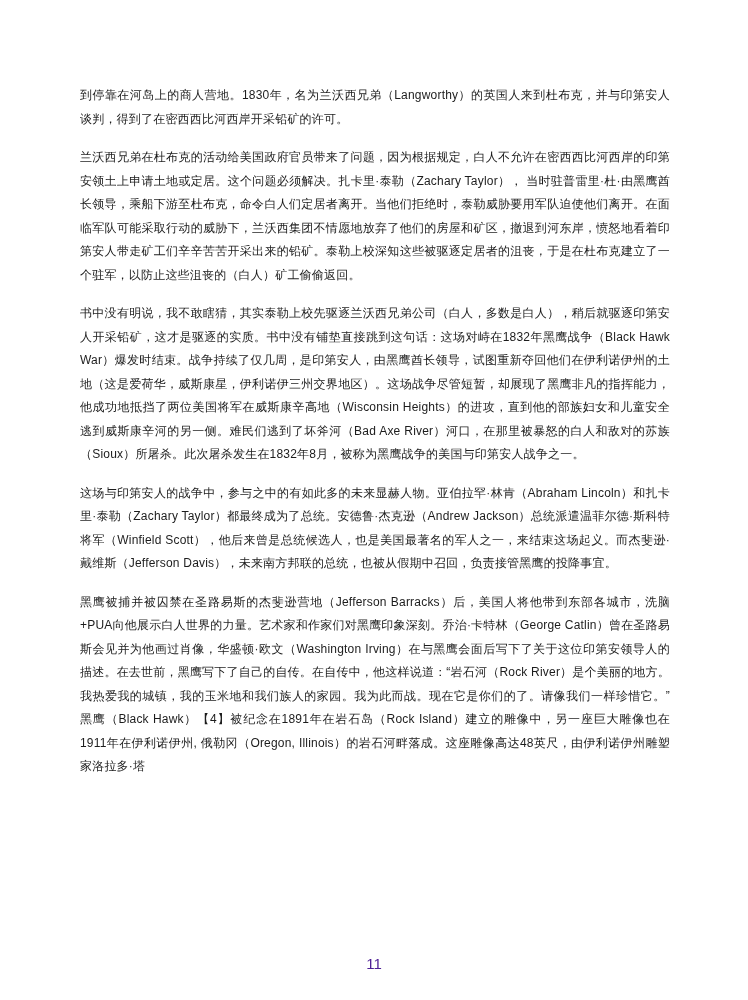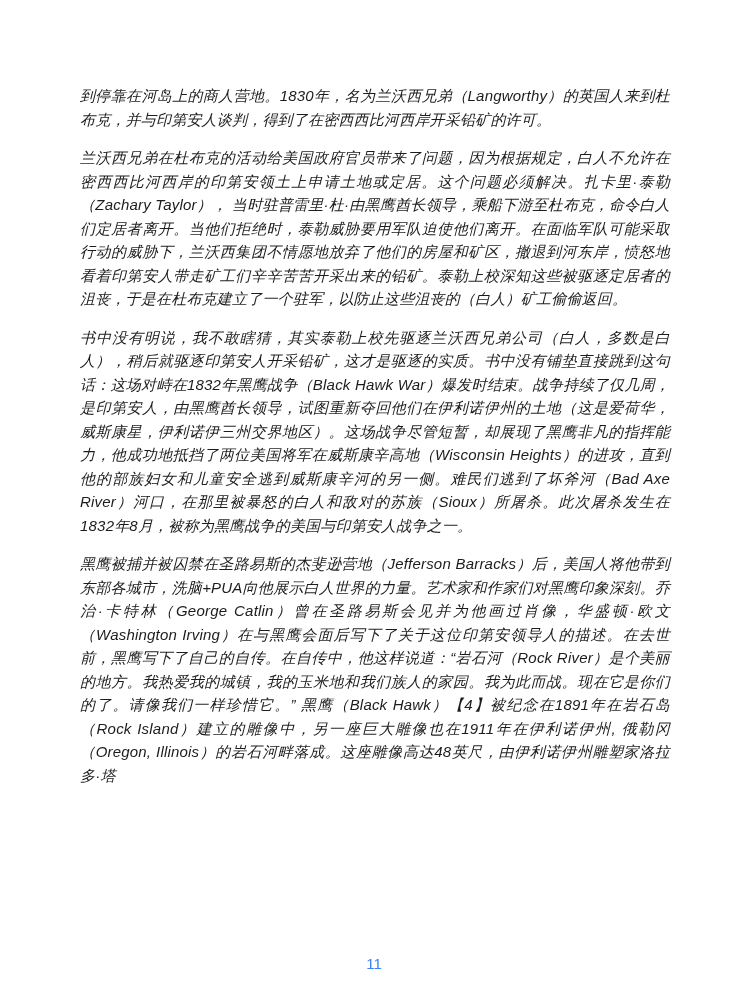--- a/index.html
+++ b/index.html
@@ -17,42 +17,42 @@
     color: #1c1c1c;
   }
   .text-block {
     position: absolute;
     top: 84px;
     left: 80px;
     width: 590px;
   }
   .text-block p {
     margin: 0 0 15px 0;
-    font-size: 15px;
+    font-size: 12px;
     line-height: 23.5px;
     text-align: justify;
     text-justify: inter-ideograph;
     letter-spacing: 0.2px;
     word-break: break-word;
-    font-style: italic;
   }
   .page-number {
     position: absolute;
     bottom: 28px;
     left: 0;
     width: 100%;
     text-align: center;
     font-size: 15px;
-    color: #3b82f6;
+    color: #4c1d95;
   }
 </style>
 </head>
 <body>
 
 <div class="page">
   <div class="text-block">
     <p>到停靠在河岛上的商人营地。1830年，名为兰沃西兄弟（Langworthy）的英国人来到杜布克，并与印第安人谈判，得到了在密西西比河西岸开采铅矿的许可。</p>
     <p>兰沃西兄弟在杜布克的活动给美国政府官员带来了问题，因为根据规定，白人不允许在密西西比河西岸的印第安领土上申请土地或定居。这个问题必须解决。扎卡里·泰勒（Zachary Taylor）， 当时驻普雷里·杜·由黑鹰酋长领导，乘船下游至杜布克，命令白人们定居者离开。当他们拒绝时，泰勒威胁要用军队迫使他们离开。在面临军队可能采取行动的威胁下，兰沃西集团不情愿地放弃了他们的房屋和矿区，撤退到河东岸，愤怒地看着印第安人带走矿工们辛辛苦苦开采出来的铅矿。泰勒上校深知这些被驱逐定居者的沮丧，于是在杜布克建立了一个驻军，以防止这些沮丧的（白人）矿工偷偷返回。</p>
     <p>书中没有明说，我不敢瞎猜，其实泰勒上校先驱逐兰沃西兄弟公司（白人，多数是白人），稍后就驱逐印第安人开采铅矿，这才是驱逐的实质。书中没有铺垫直接跳到这句话：这场对峙在1832年黑鹰战争（Black Hawk War）爆发时结束。战争持续了仅几周，是印第安人，由黑鹰酋长领导，试图重新夺回他们在伊利诺伊州的土地（这是爱荷华，威斯康星，伊利诺伊三州交界地区）。这场战争尽管短暂，却展现了黑鹰非凡的指挥能力，他成功地抵挡了两位美国将军在威斯康辛高地（Wisconsin Heights）的进攻，直到他的部族妇女和儿童安全逃到威斯康辛河的另一侧。难民们逃到了坏斧河（Bad Axe River）河口，在那里被暴怒的白人和敌对的苏族（Sioux）所屠杀。此次屠杀发生在1832年8月，被称为黑鹰战争的美国与印第安人战争之一。</p>
+    <p>这场与印第安人的战争中，参与之中的有如此多的未来显赫人物。亚伯拉罕·林肯（Abraham Lincoln）和扎卡里·泰勒（Zachary Taylor）都最终成为了总统。安德鲁·杰克逊（Andrew Jackson）总统派遣温菲尔德·斯科特将军（Winfield Scott），他后来曾是总统候选人，也是美国最著名的军人之一，来结束这场起义。而杰斐逊·戴维斯（Jefferson Davis），未来南方邦联的总统，也被从假期中召回，负责接管黑鹰的投降事宜。</p>
     <p>黑鹰被捕并被囚禁在圣路易斯的杰斐逊营地（Jefferson Barracks）后，美国人将他带到东部各城市，洗脑+PUA向他展示白人世界的力量。艺术家和作家们对黑鹰印象深刻。乔治·卡特林（George Catlin）曾在圣路易斯会见并为他画过肖像，华盛顿·欧文（Washington Irving）在与黑鹰会面后写下了关于这位印第安领导人的描述。在去世前，黑鹰写下了自己的自传。在自传中，他这样说道：“岩石河（Rock River）是个美丽的地方。我热爱我的城镇，我的玉米地和我们族人的家园。我为此而战。现在它是你们的了。请像我们一样珍惜它。” 黑鹰（Black Hawk）【4】被纪念在1891年在岩石岛（Rock Island）建立的雕像中，另一座巨大雕像也在1911年在伊利诺伊州, 俄勒冈（Oregon, Illinois）的岩石河畔落成。这座雕像高达48英尺，由伊利诺伊州雕塑家洛拉多·塔</p>
   </div>
   <div class="page-number">11</div>
 </div>
 
 </body></html>

